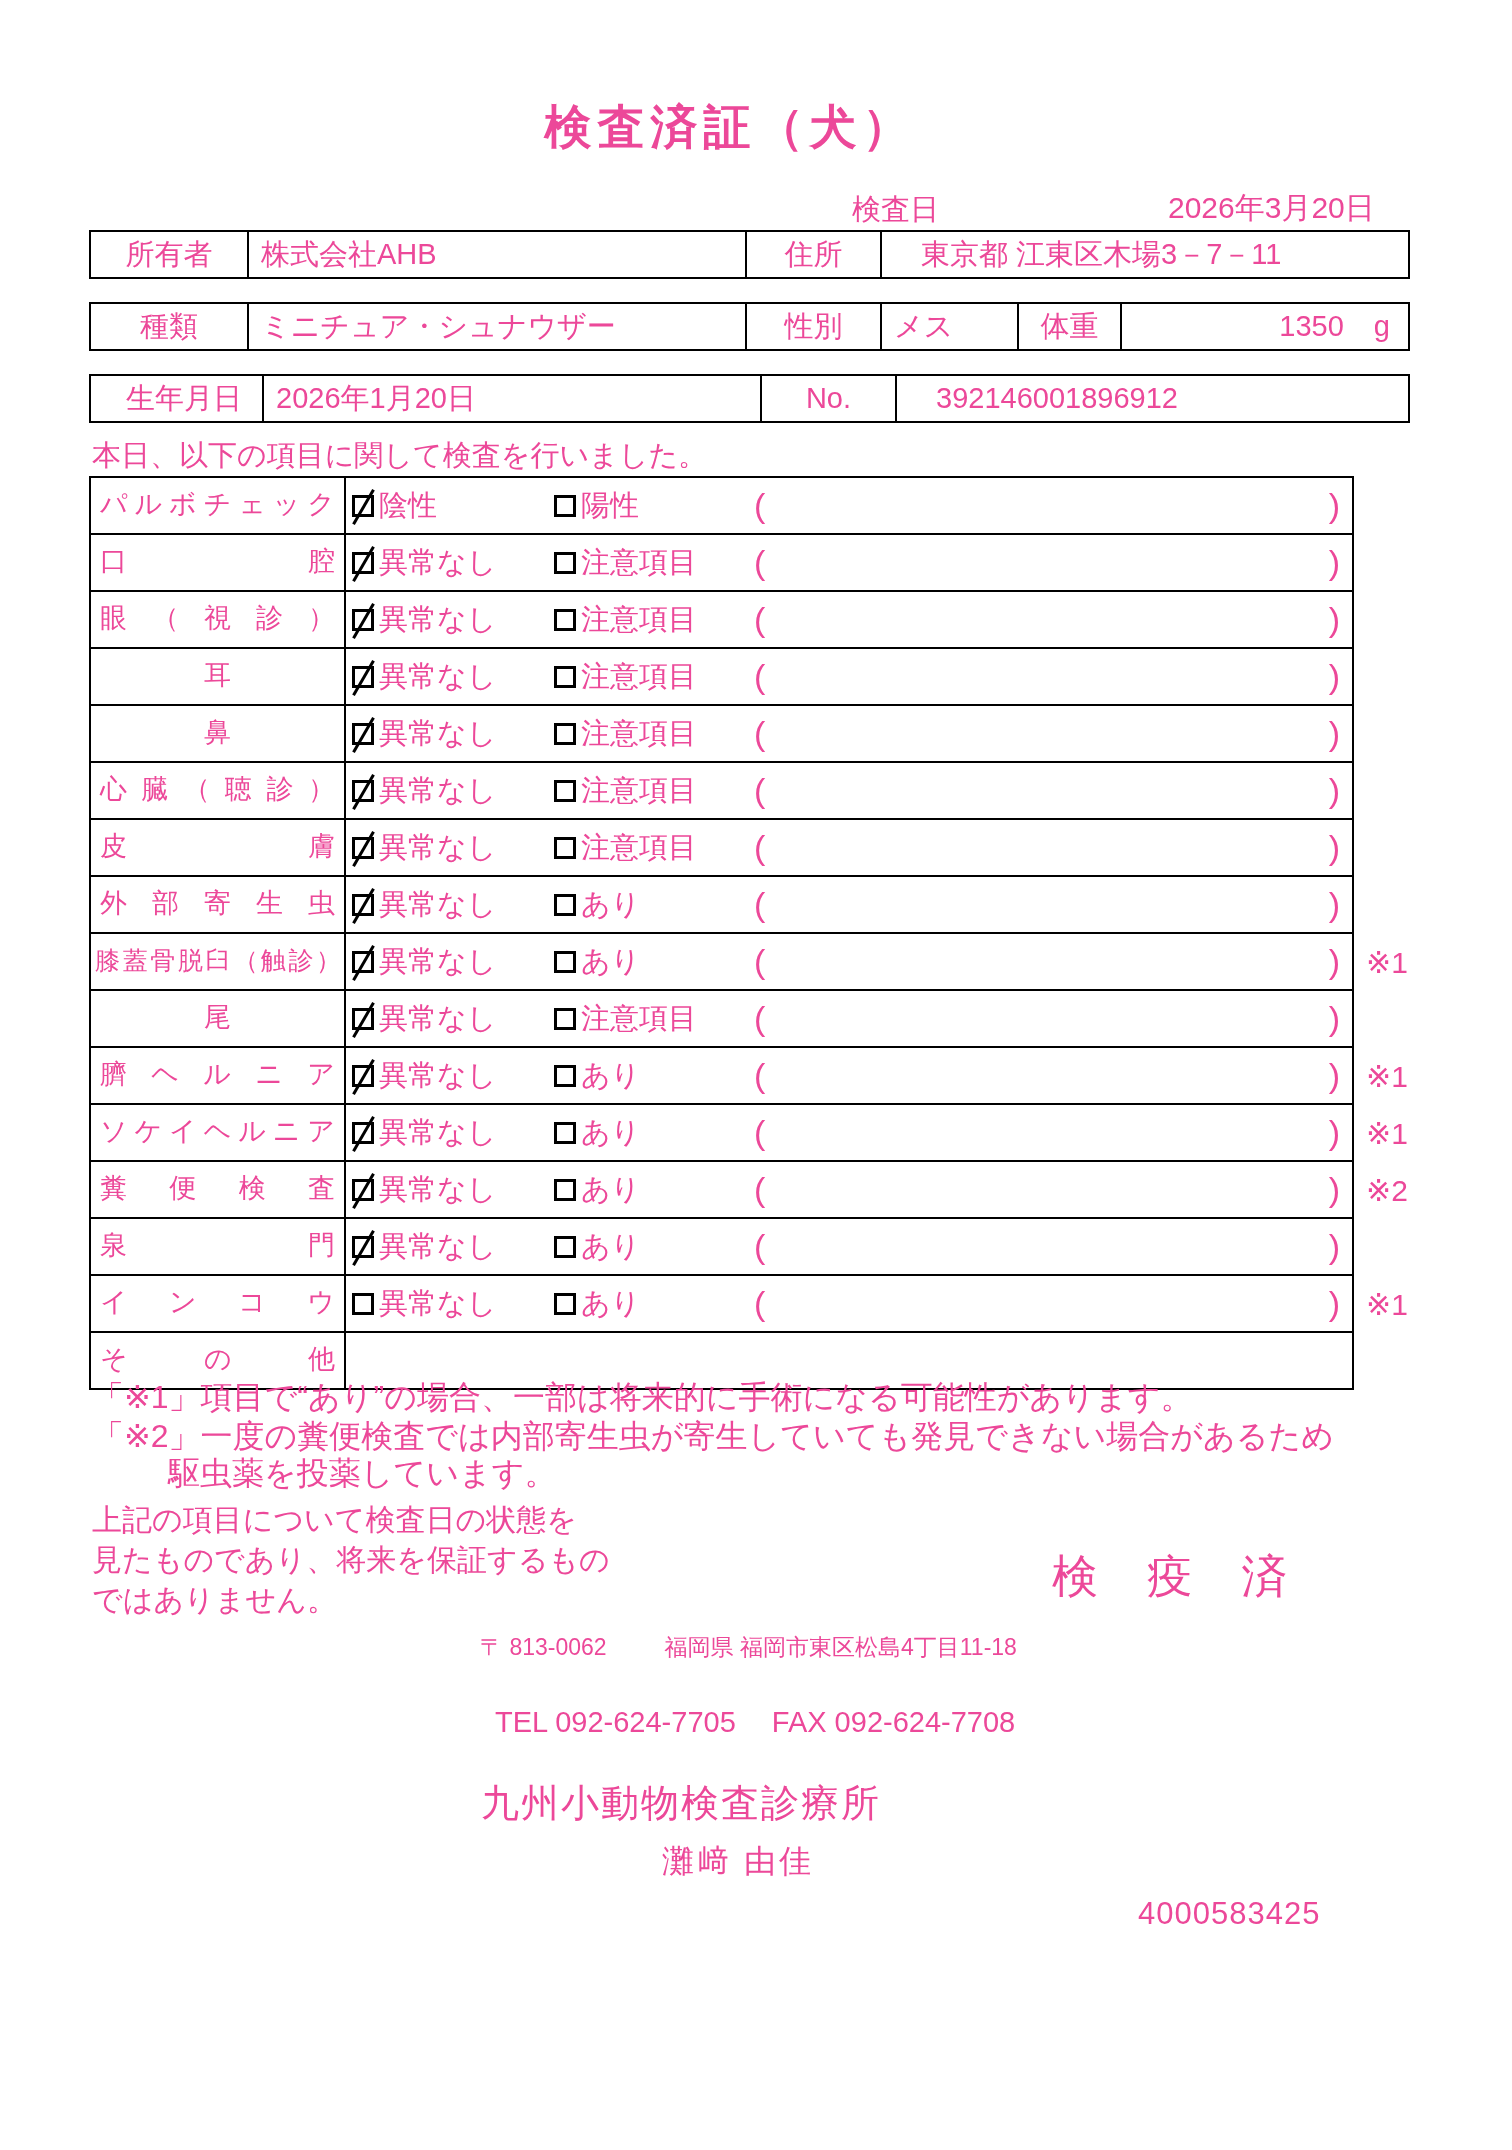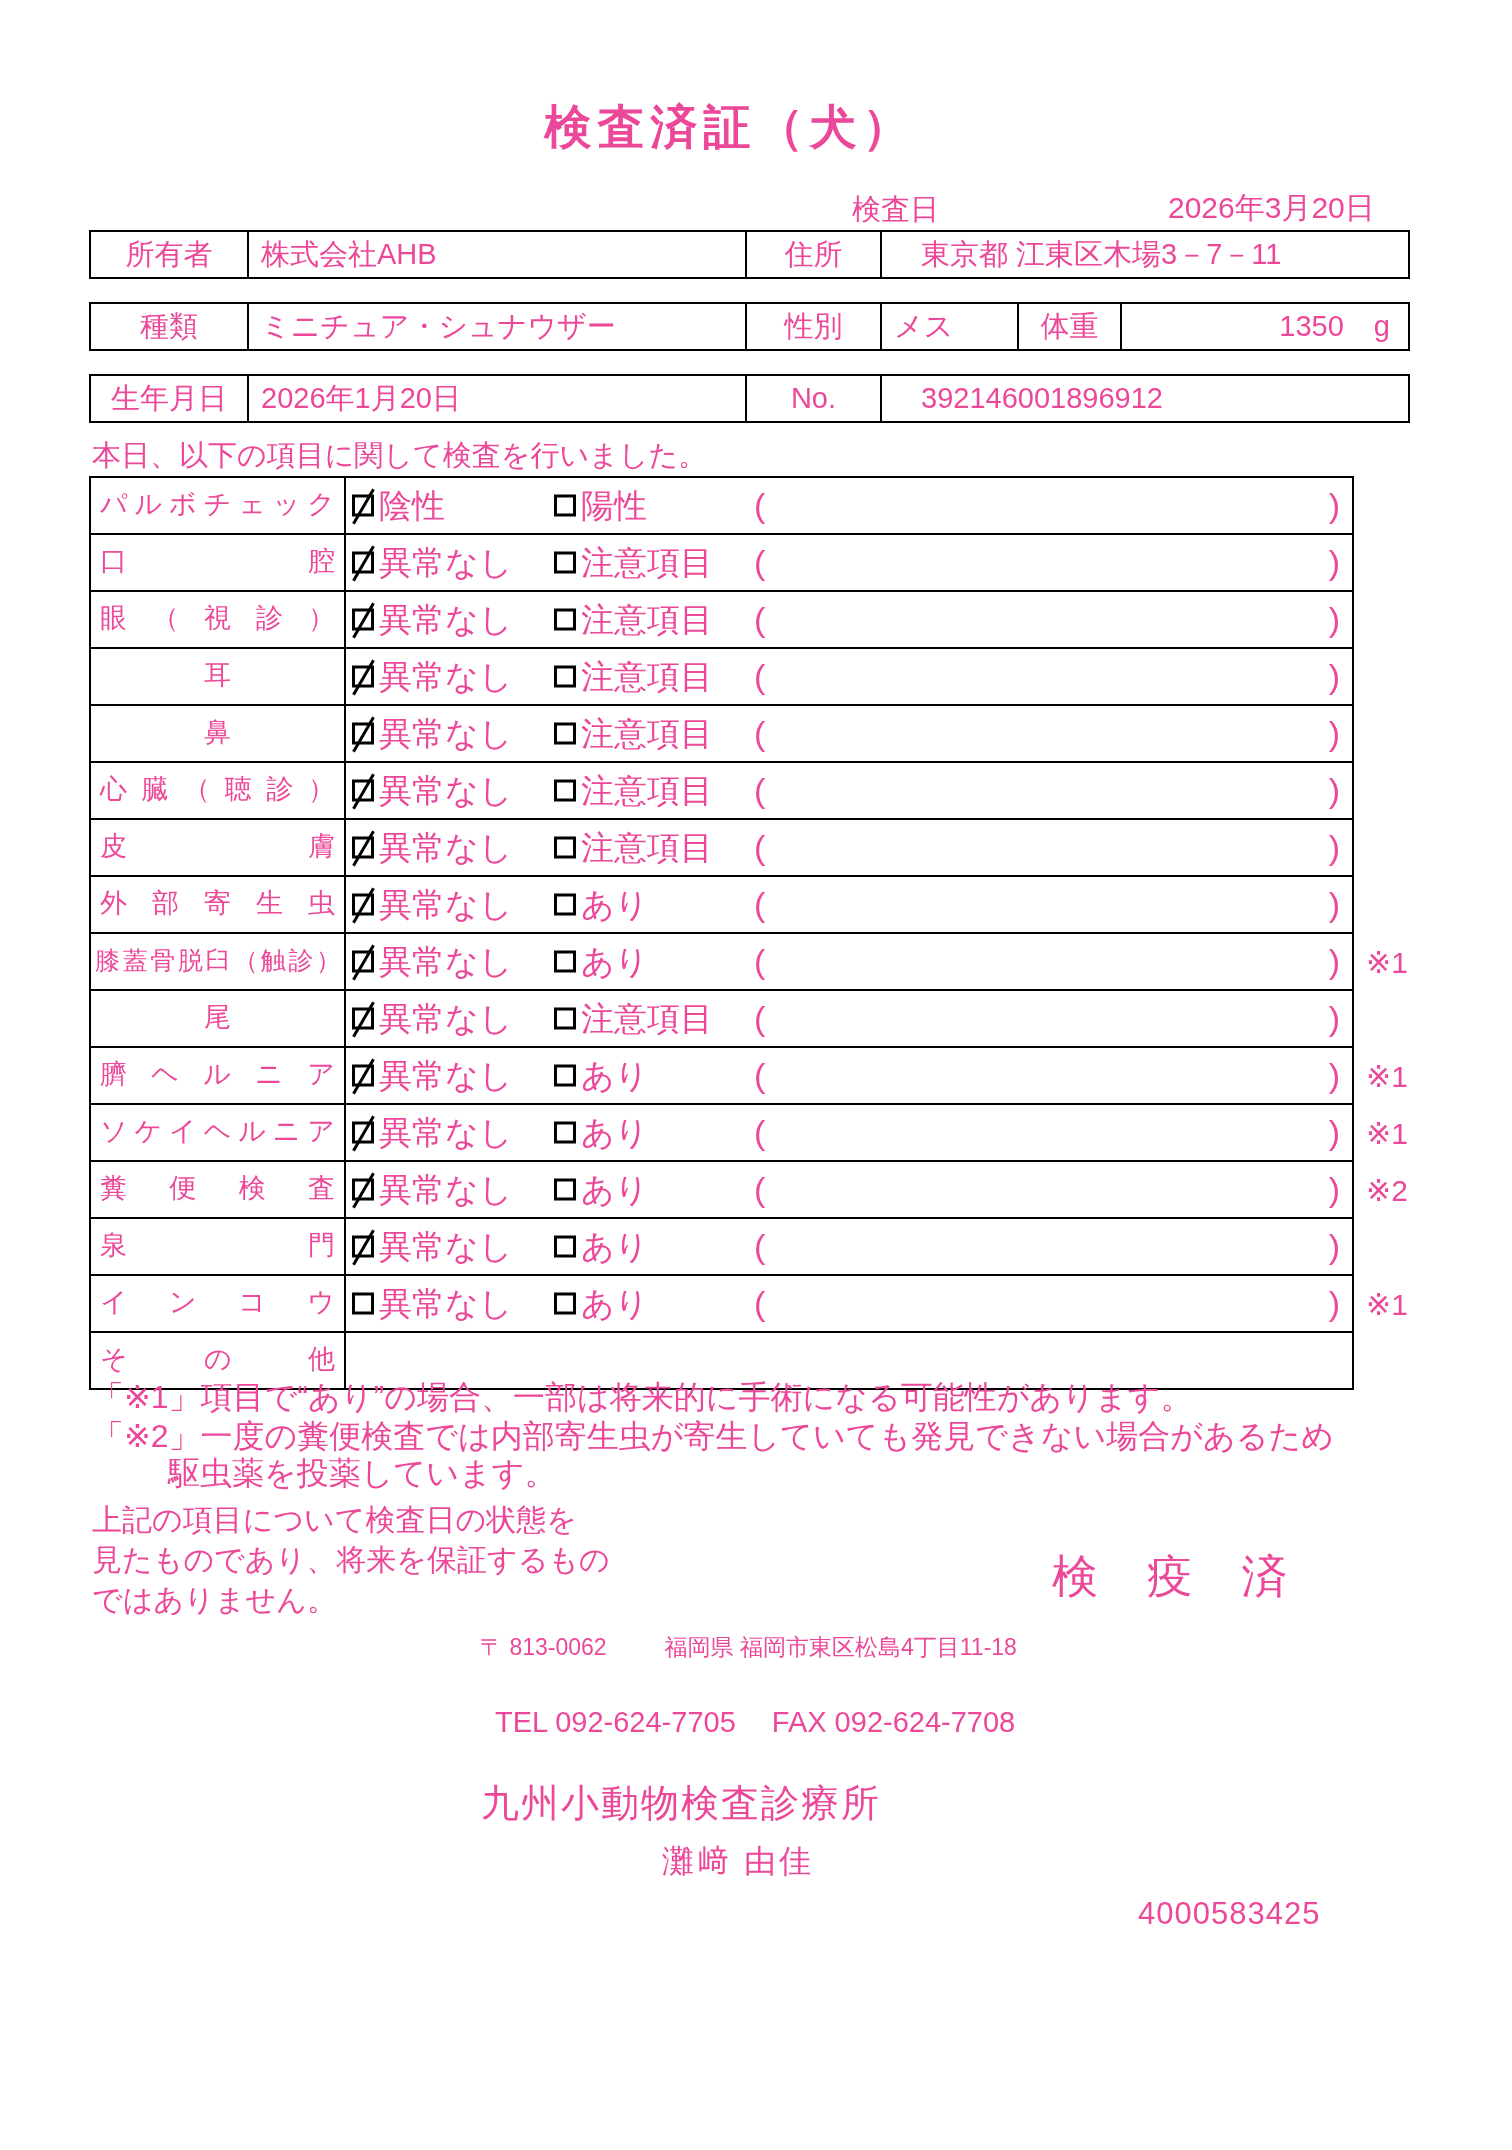--- a/index.html
+++ b/index.html
@@ -41,21 +41,21 @@
   .insp-row{display:flex;height:55px;border-bottom:2.5px solid #000;position:relative;}
   .insp-row:last-child{border-bottom:none;}
   .insp-label{
     width:255px;flex:0 0 auto;border-right:2.5px solid #000;box-sizing:border-box;
     padding:0 9px;font-size:27px;line-height:52px;white-space:nowrap;
     text-align:justify;text-align-last:justify;overflow:hidden;
   }
   .insp-label.center{text-align:center;text-align-last:center;}
   .insp-label.tight{font-size:25px;letter-spacing:-1px;padding:0 4px;}
   .insp-content{flex:1 1 auto;position:relative;}
-  .opt{position:absolute;top:50%;transform:translateY(-50%);display:flex;align-items:center;gap:5px;font-size:33px;white-space:nowrap;}
+  .opt{position:absolute;top:50%;transform:translateY(-50%);display:flex;align-items:center;gap:5px;font-size:29px;white-space:nowrap;}
   .opt.o1{left:6px;}
   .opt.o2{left:208px;}
   .cb{width:22px;height:22px;border:3px solid #000;display:inline-block;position:relative;flex:0 0 auto;box-sizing:border-box;}
   .cb.checked::after{
     content:'';position:absolute;left:7px;top:-11px;width:3px;height:40px;background:#000;transform:rotate(30deg);
   }
   .paren{position:absolute;top:50%;transform:translateY(-52%);font-size:34px;}
   .paren.po{left:408px;}
   .paren.pc{right:12px;}
   .note{position:absolute;left:100%;margin-left:14px;top:50%;transform:translateY(-50%);font-size:30px;white-space:nowrap;}
@@ -102,21 +102,21 @@
     <div class="cell br w-val1">ミニチュア・シュナウザー</div>
     <div class="cell hd w-hd2">性別</div>
     <div class="cell br w-sex">メス</div>
     <div class="cell hd w-wt">体重</div>
     <div class="cell flex1 weight-cell">
       <span>1350</span>
       <span class="weight-unit">g</span>
     </div>
   </div>
 
-  <div class="row-table" style="top:374px;">
+  <div class="row-table" style="top:374px;padding-left:15px;">
     <div class="cell hd w-hd1">生年月日</div>
     <div class="cell br w-val1">2026年1月20日</div>
     <div class="cell hd w-hd2">No.</div>
     <div class="cell flex1">392146001896912</div>
   </div>
 
   <div class="abs intro">本日、以下の項目に関して検査を行いました。</div>
 
   <div class="insp-table">
       <div class="insp-row">

